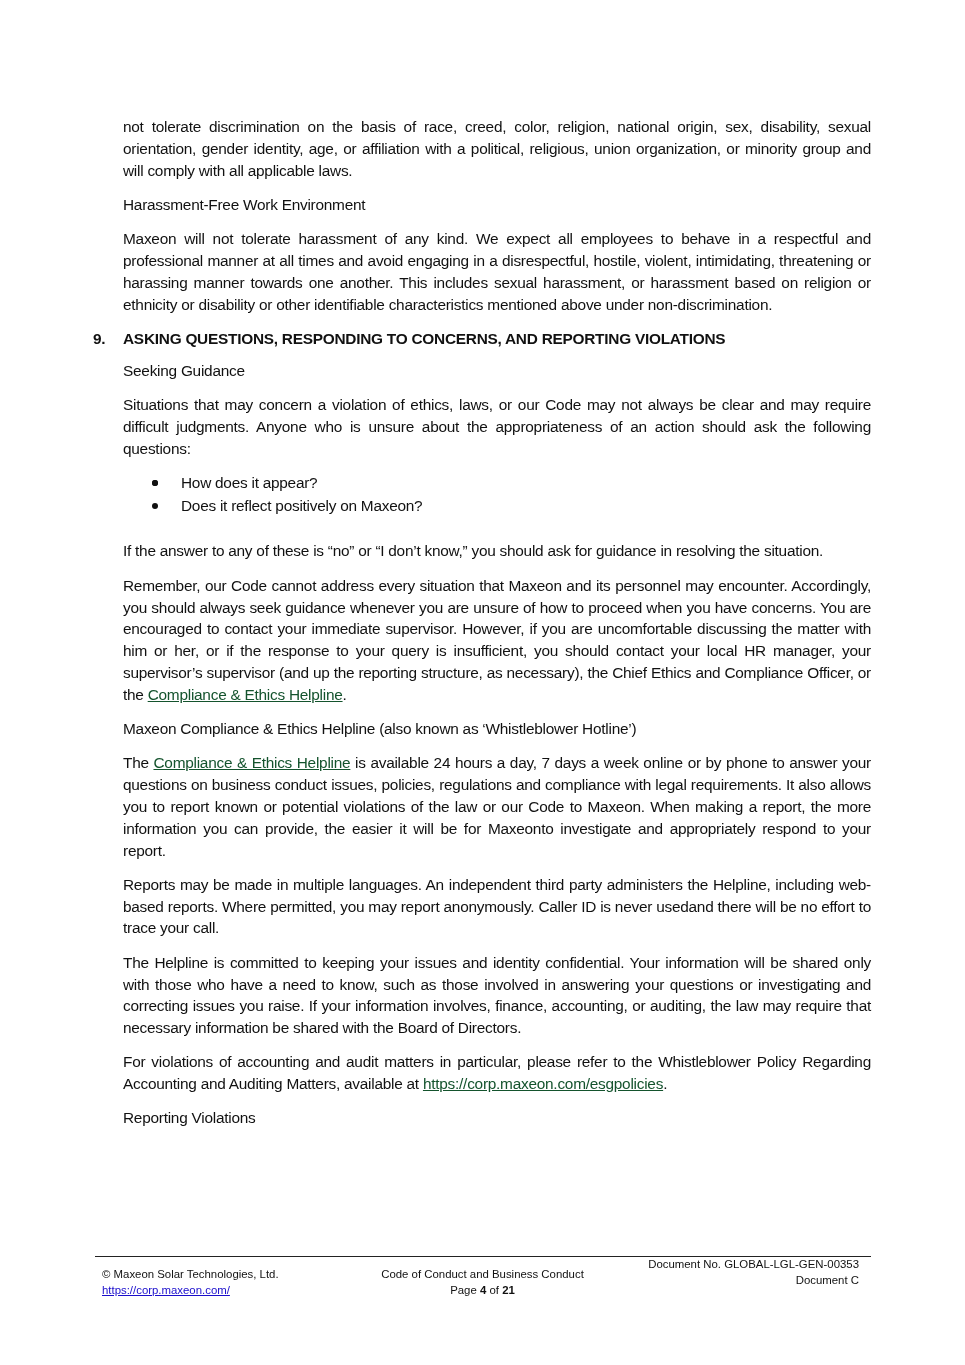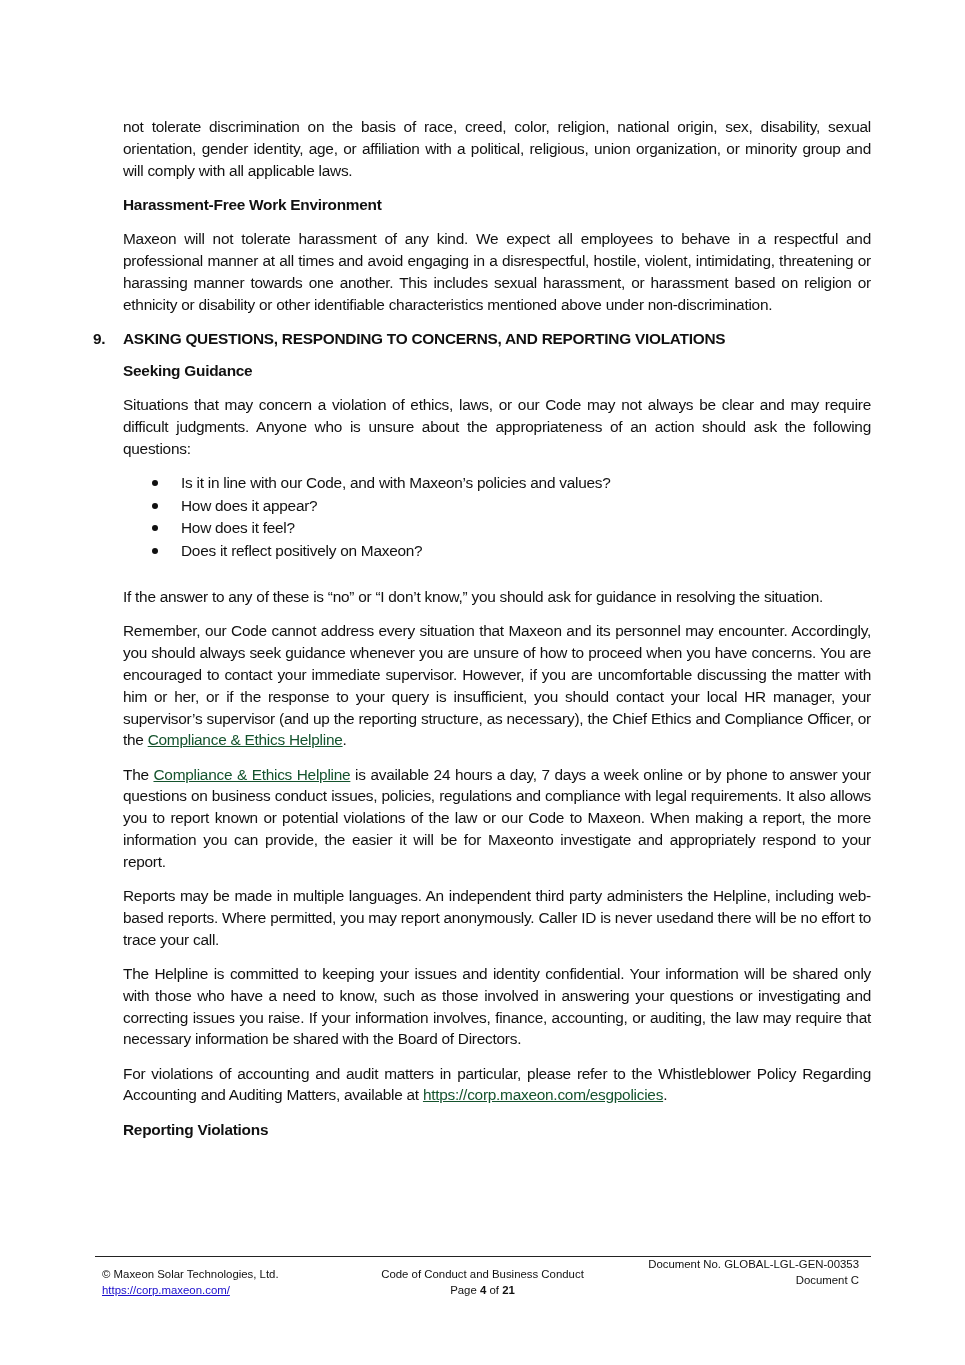--- a/index.html
+++ b/index.html
@@ -6,21 +6,21 @@
   body {
     width: 965px; height: 1365px; position: relative; overflow: hidden;
     font-family: "Liberation Sans", sans-serif; color: #111111;
   }
   .page { position: absolute; left: 0; top: 0; width: 801px; height: 1365px; }
   .content {
     position: absolute; left: 123px; top: 116px; width: 748px;
     font-size: 15.4px; line-height: 21.8px; letter-spacing: -0.25px;
   }
   p { margin: 0 0 12.5px 0; text-align: justify; }
-  .subhead { font-weight: bold; margin: 0 0 12.5px 0; }
+  .subhead { font-weight: normal; margin: 0 0 12.5px 0; }
   .section {
     position: relative; font-weight: bold; margin: 0 0 10px 0;
   }
   .section-num { position: absolute; left: -30px; top: 0; }
   ul.bullets { list-style: none; margin: 0 0 23px 0; padding: 0; }
   ul.bullets li { position: relative; padding-left: 58px; line-height: 22.8px; }
   ul.bullets li .dot {
     position: absolute; left: 29px; top: 8px; width: 6px; height: 6px;
     border-radius: 50%; background: #111111;
   }
@@ -50,30 +50,30 @@
 
     <div class="section">
       <span class="section-num">9.</span>
       <span>ASKING QUESTIONS, RESPONDING TO CONCERNS, AND REPORTING VIOLATIONS</span>
     </div>
 
     <div class="subhead">Seeking Guidance</div>
     <p>Situations that may concern a violation of ethics, laws, or our Code may not always be clear and may require difficult judgments. Anyone who is unsure about the appropriateness of an action should ask the following questions:</p>
 
     <ul class="bullets">
-      <li><span class="dot"></span><span>Is it in line with our Code, and with Maxeon’s policies and values?</span></li>
+      <li><span class="dot"></span></li>
       <li><span class="dot"></span><span>How does it appear?</span></li>
-      <li><span class="dot"></span><span>How does it feel?</span></li>
       <li><span class="dot"></span><span>Does it reflect positively on Maxeon?</span></li>
     </ul>
 
     <p>If the answer to any of these is “no” or “I don’t know,” you should ask for guidance in resolving the situation.</p>
 
     <p><span>Remember, our Code cannot address every situation that Maxeon and its personnel may encounter. Accordingly, you should always seek guidance whenever you are unsure of how to proceed when you have concerns. You are encouraged to contact your immediate supervisor. However, if you are uncomfortable discussing the matter with him or her, or if the response to your query is insufficient, you should contact your local HR manager, your supervisor’s supervisor (and up the reporting structure, as necessary), the Chief Ethics and Compliance Officer, or the </span><a class="link-helpline">Compliance &amp; Ethics Helpline</a><span>.</span></p>
 
+    <div class="subhead">Maxeon Compliance &amp; Ethics Helpline (also known as ‘Whistleblower Hotline’)</div>
 
     <p><span>The </span><a class="link-helpline">Compliance &amp; Ethics Helpline</a><span> is available 24 hours a day, 7 days a week online or by phone to answer your questions on business conduct issues, policies, regulations and compliance with legal requirements. It also allows you to report known or potential violations of the law or our Code to Maxeon. When making a report, the more information you can provide, the easier it will be for Maxeonto investigate and appropriately respond to your report.</span></p>
 
     <p>Reports may be made in multiple languages. An independent third party administers the Helpline, including web-based reports. Where permitted, you may report anonymously. Caller ID is never usedand there will be no effort to trace your call.</p>
 
     <p>The Helpline is committed to keeping your issues and identity confidential. Your information will be shared only with those who have a need to know, such as those involved in answering your questions or investigating and correcting issues you raise. If your information involves, finance, accounting, or auditing, the law may require that necessary information be shared with the Board of Directors.</p>
 
     <p><span>For violations of accounting and audit matters in particular, please refer to the Whistleblower Policy Regarding Accounting and Auditing Matters, available at </span><a class="link-url">https://corp.maxeon.com/esgpolicies</a><span>.</span></p>
 
     <div class="subhead">Reporting Violations</div>

